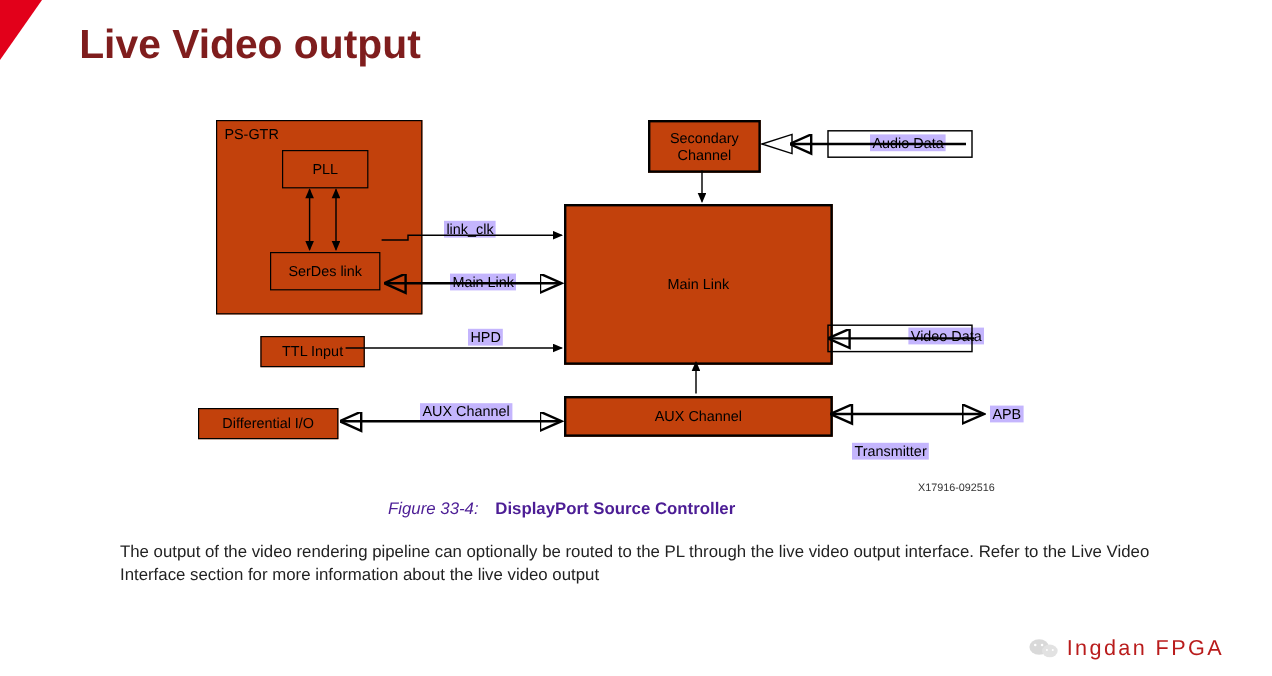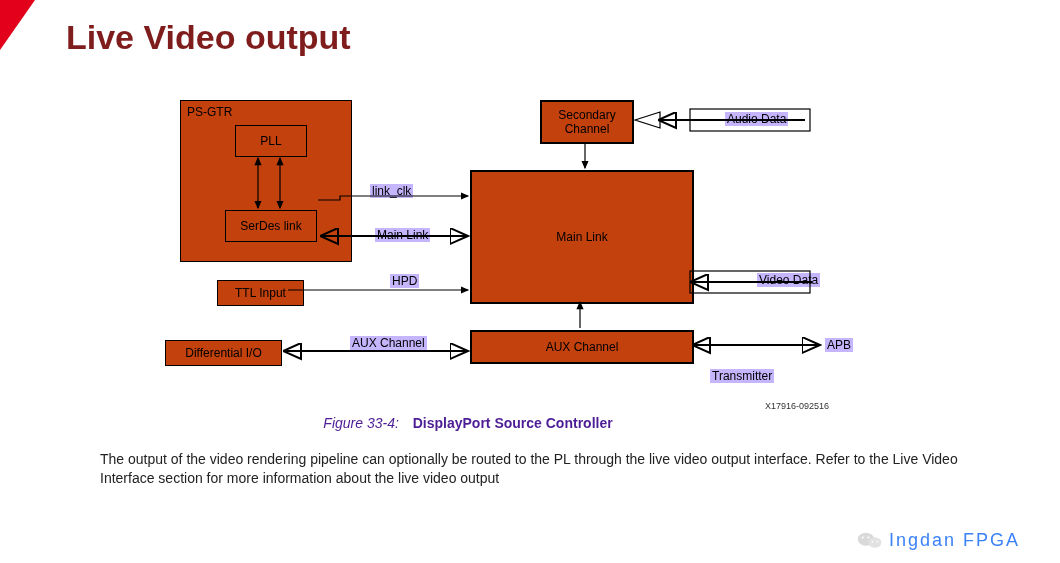--- a/index.html
+++ b/index.html
@@ -82,21 +82,21 @@
     width: 880px;
     font-size: 14px;
     line-height: 1.35;
     color: #222;
   }
   .watermark {
     position: absolute;
     bottom: 12px;
     right: 40px;
     font-size: 18px;
-    color: #3b82f6;
+    color: #b91c1c;
     letter-spacing: 2px;
     display: flex;
     align-items: center;
     gap: 6px;
   }
   .watermark-icon {
     width: 26px;
     height: 22px;
     opacity: 0.55;
   }

